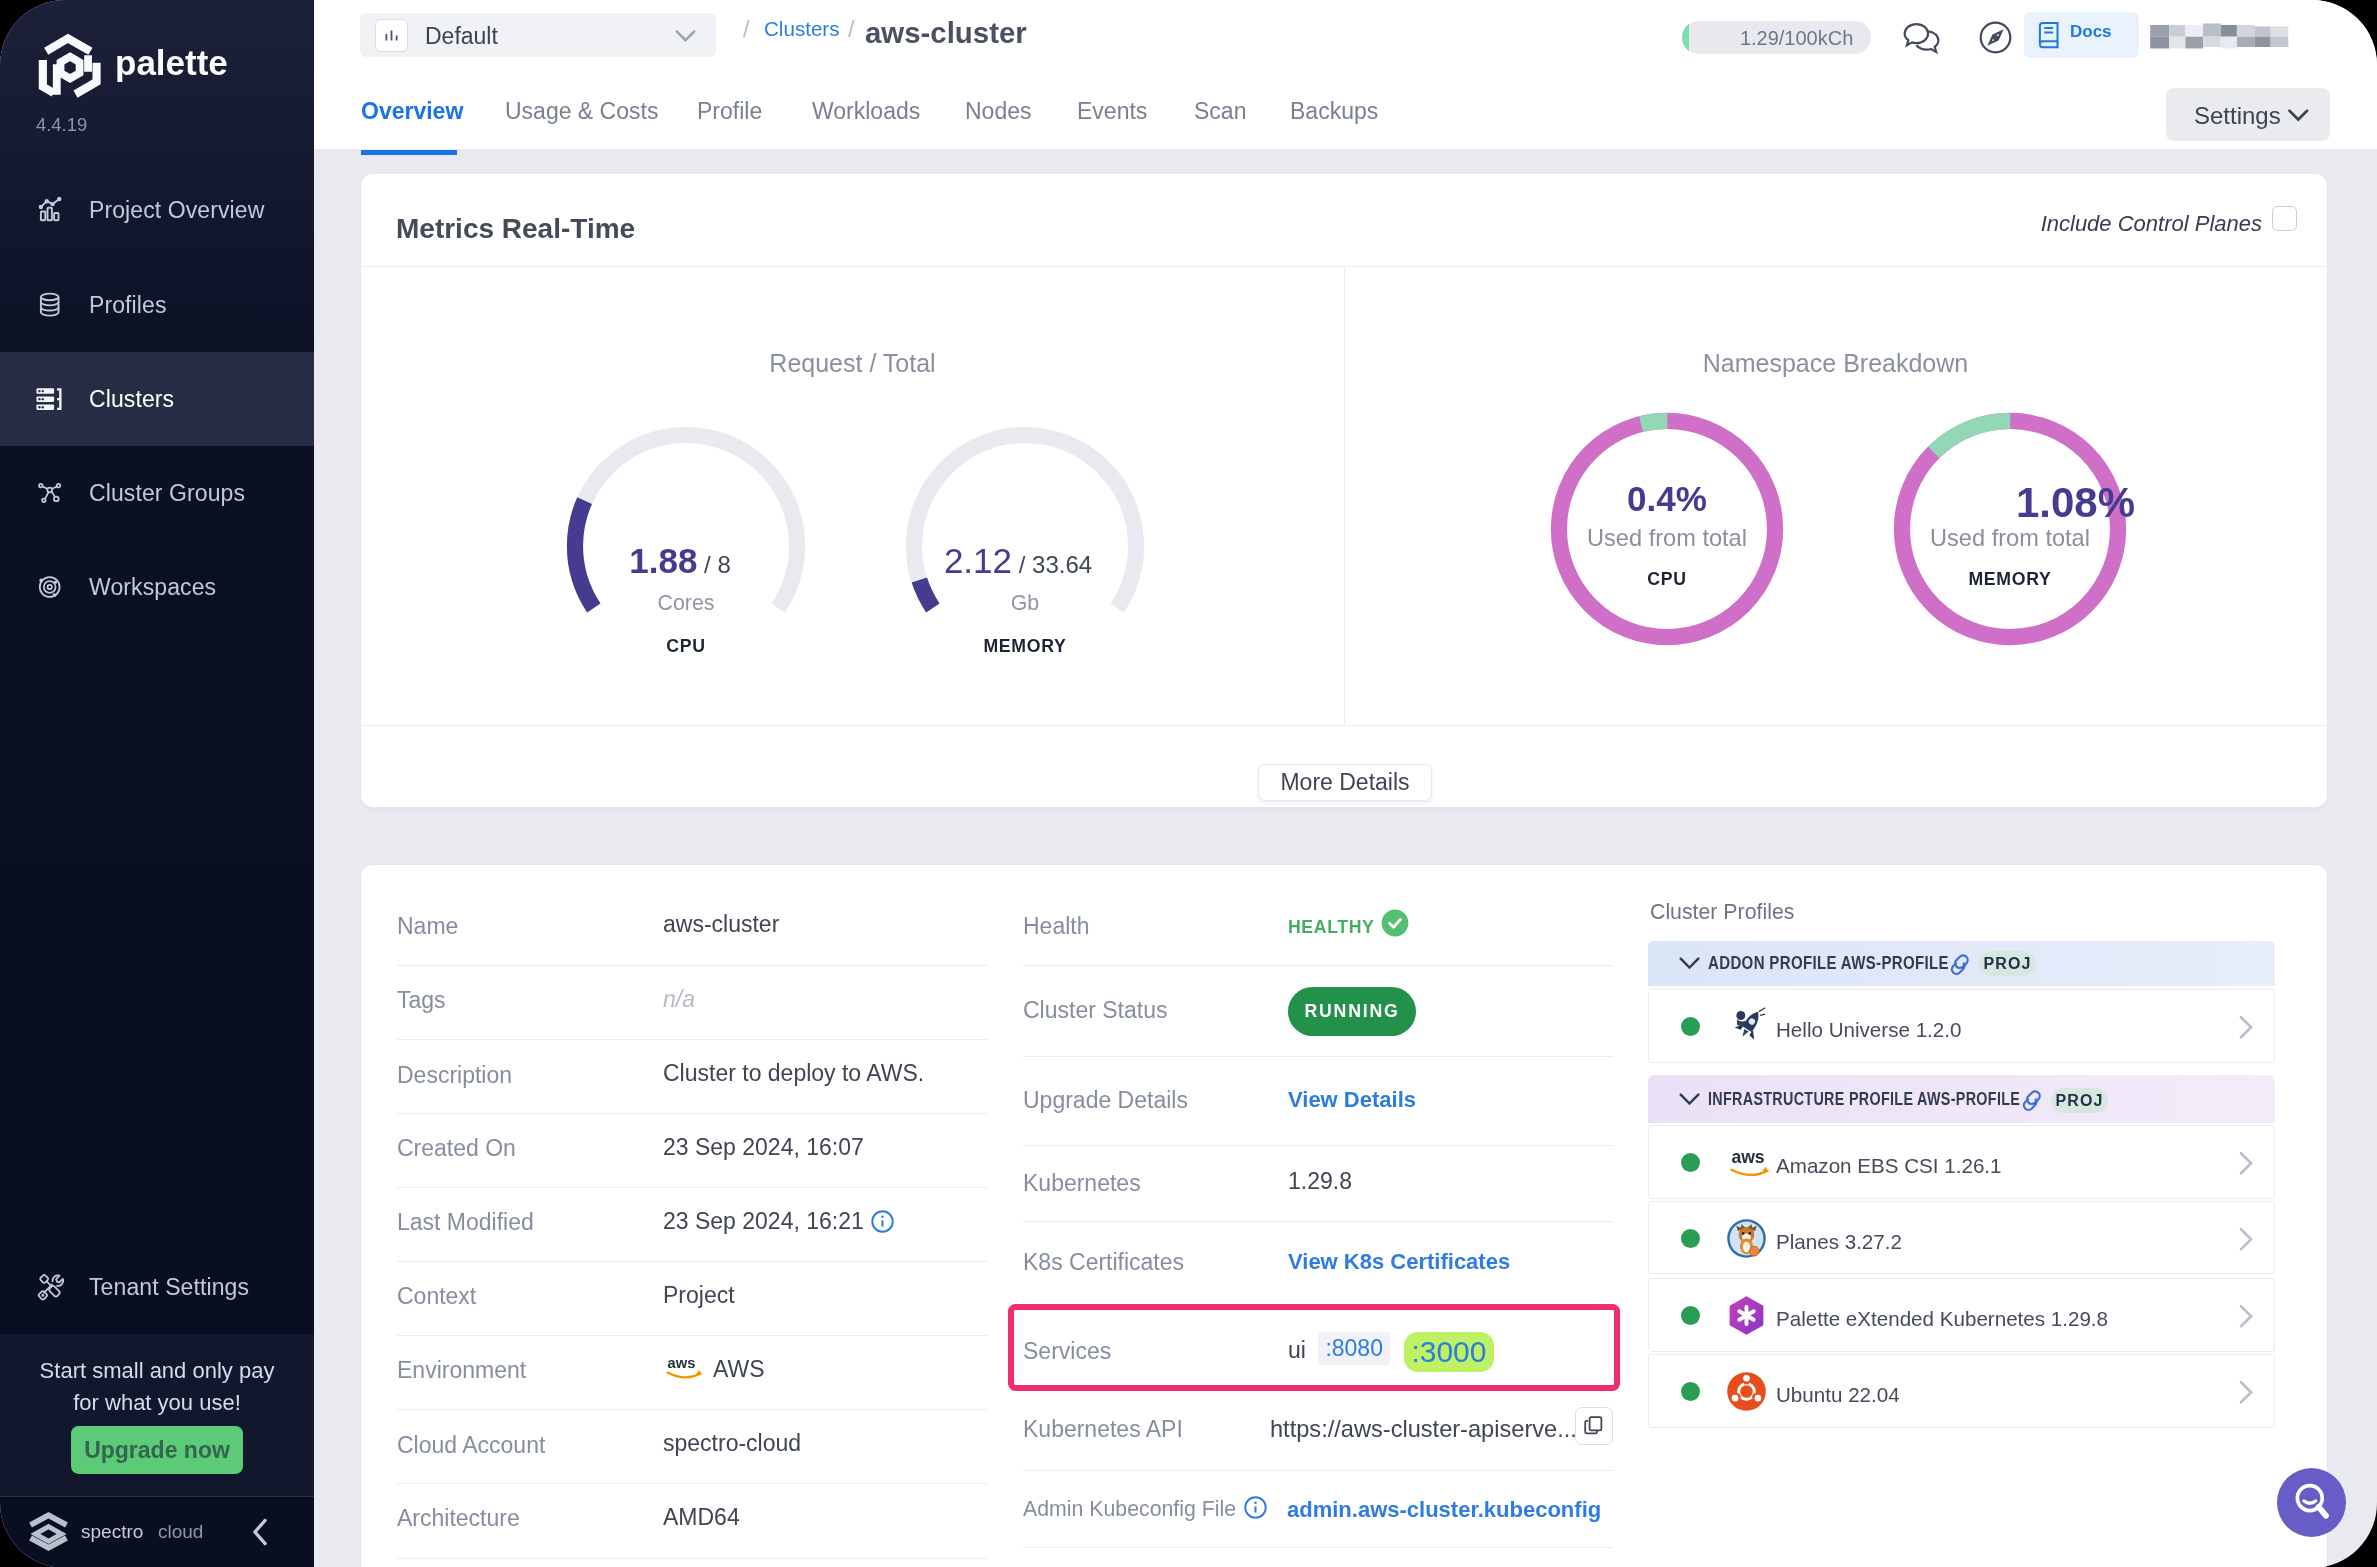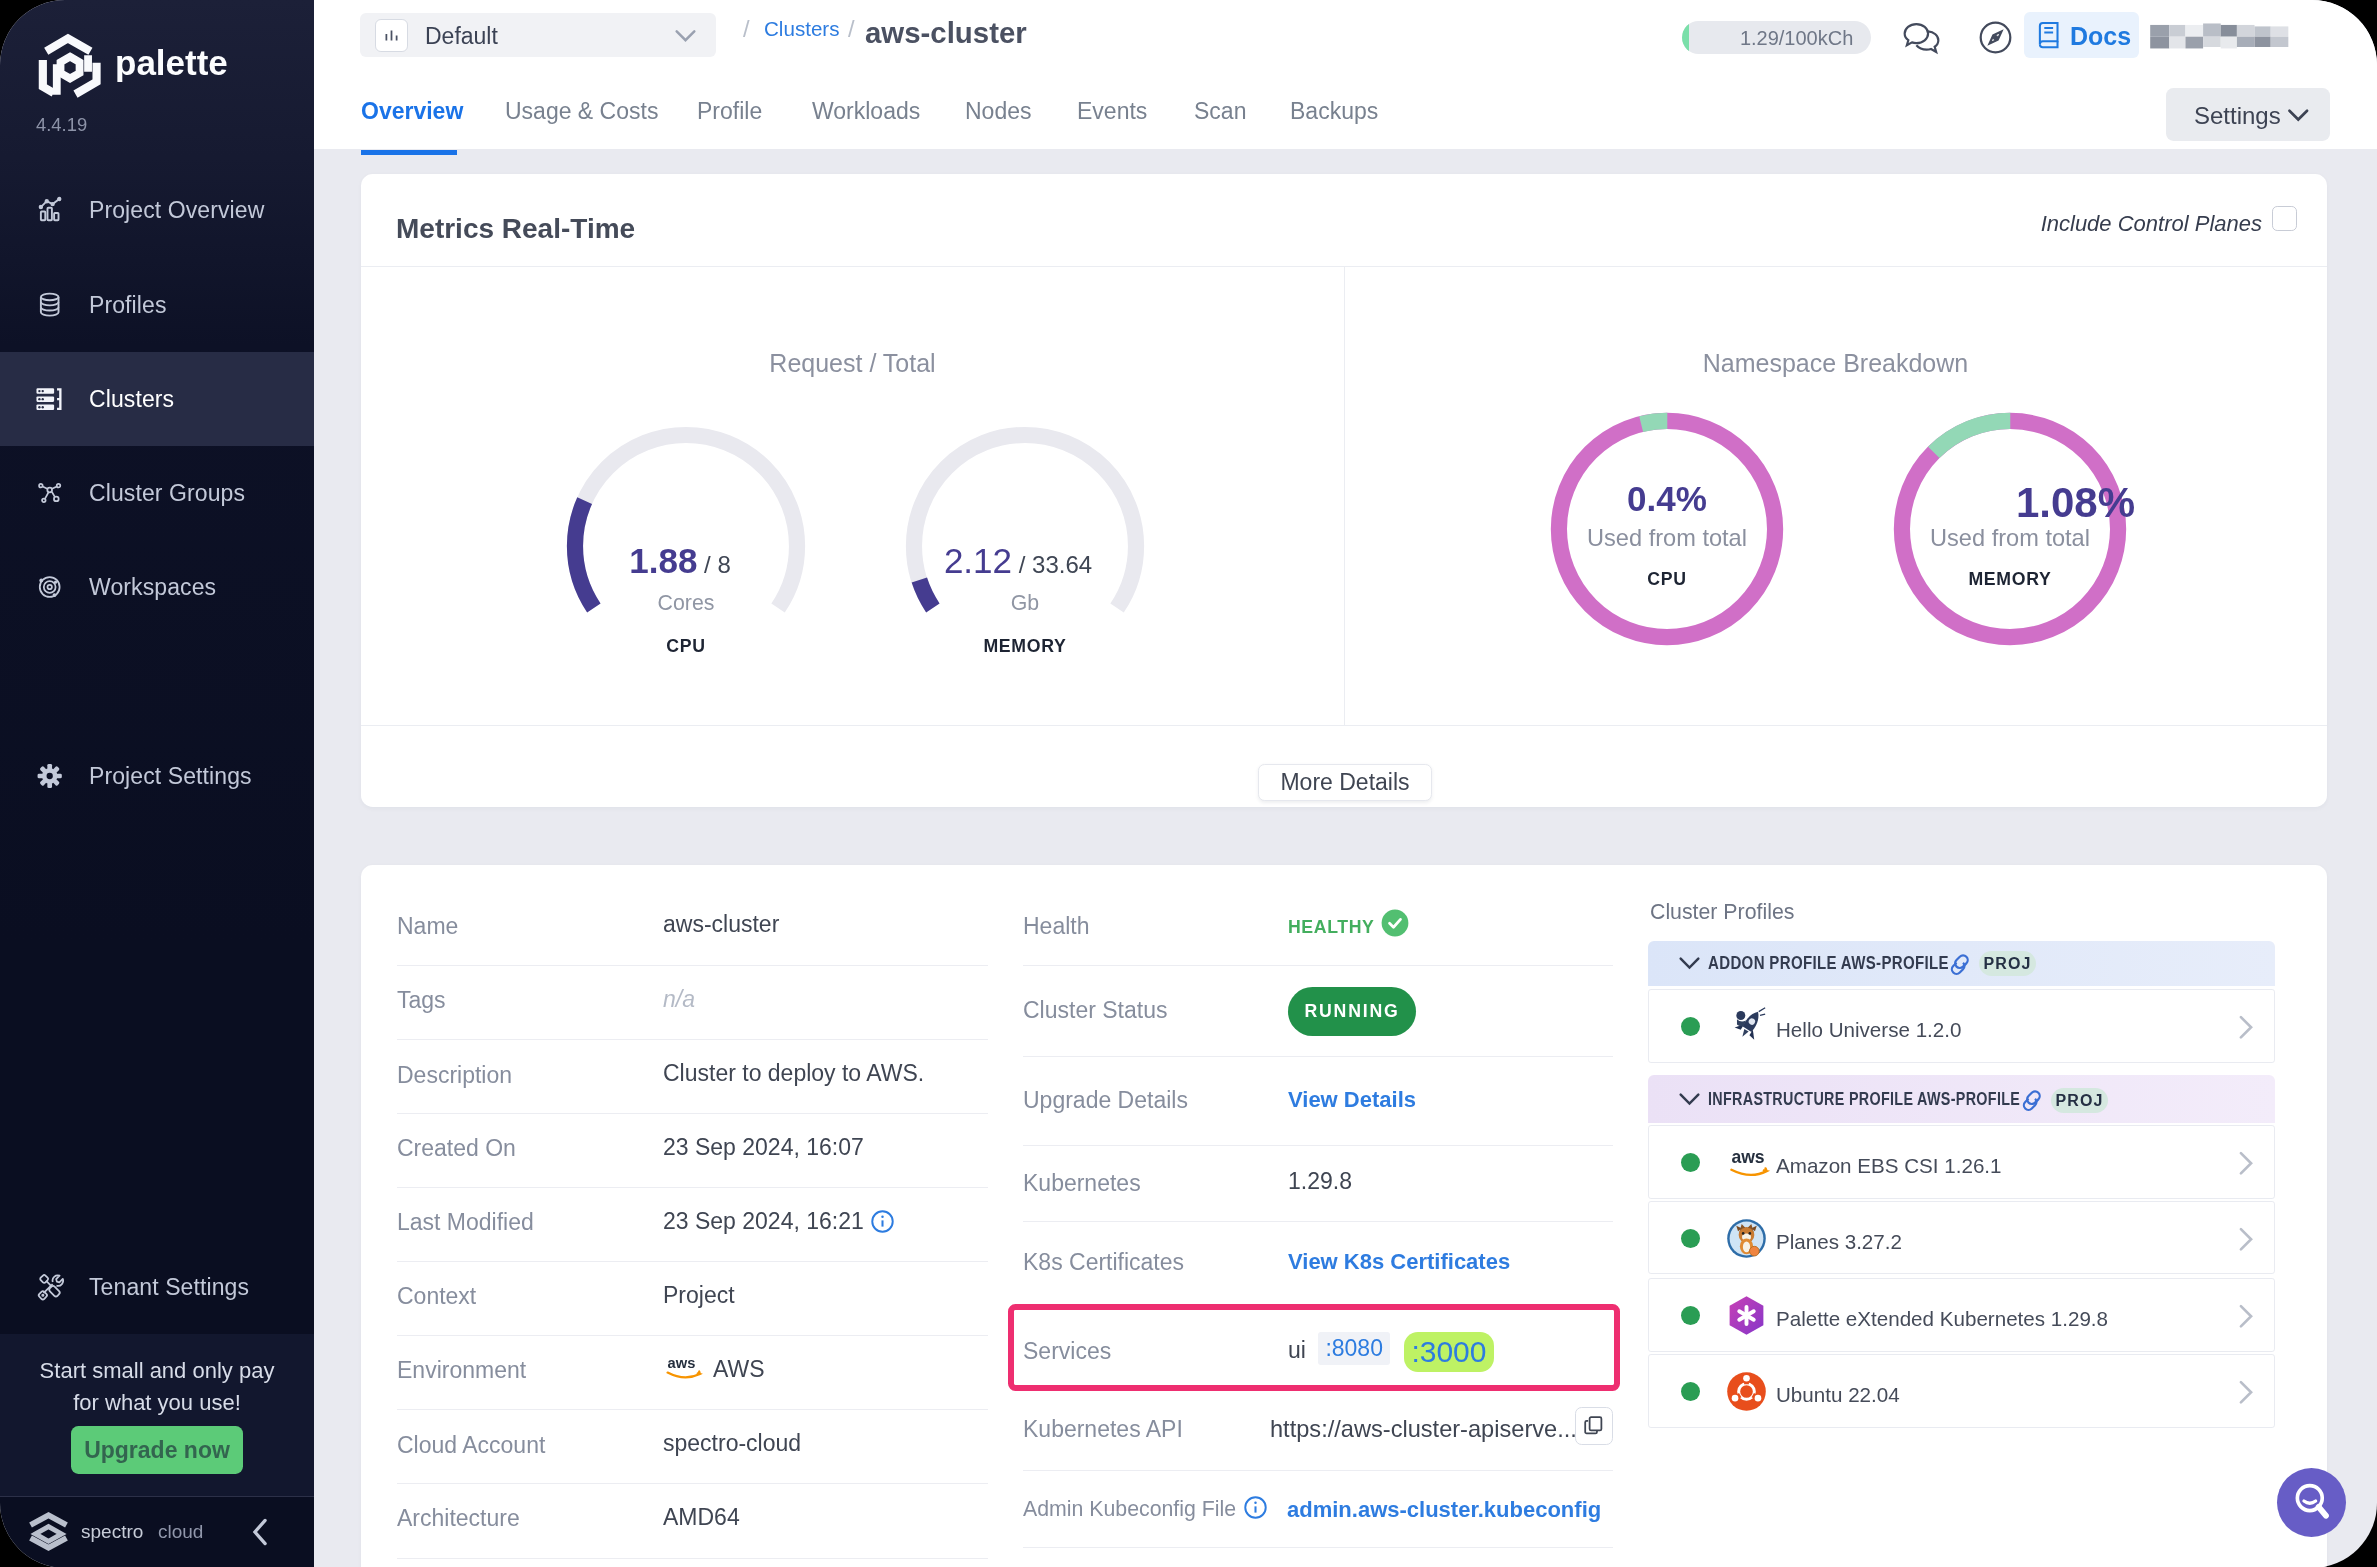--- a/index.html
+++ b/index.html
@@ -31,21 +31,21 @@
 .defbox .ibx { position:absolute; left:14.7px; top:5.9px; width:33px; height:33px; background:#fff; border:1.5px solid #d7dbe3; border-radius:5.9px; }
 .defbox .dtx { position:absolute; left:65px; top:9.6px; font-size:23px; color:#3b4254; }
 .crumb { position:absolute; top:12.5px; font-size:23.6px; }
 .tab { position:absolute; top:98px; font-size:23px; color:#78818f; font-weight:500; }
 .tab.on { color:#1a73e8; font-weight:600; }
 .tabline { position:absolute; left:47px; top:150px; width:96px; height:5.2px; background:#1a73e8; }
 .usagepill { position:absolute; left:1368px; top:20.6px; width:189px; height:33px; background:#e7e9ee; border-radius:17px; overflow:hidden;}
 .usagepill .seg { position:absolute; left:0; top:0; width:7.4px; height:33px; background:#7adfa9; }
 .usagepill .utx { position:absolute; right:17.7px; top:6.6px; font-size:20px; color:#6f7787; }
 .docsbtn { position:absolute; left:1710px; top:11.8px; width:115px; height:46px; background:#e9f2fd; border-radius:5.9px; }
-.docsbtn .dtx { position:absolute; left:46px; top:10.3px; font-size:25px; font-weight:600; color:#1f7ae0; }
+.docsbtn .dtx { position:absolute; left:46px; top:10.3px; font-size:17px; font-weight:600; color:#1f7ae0; }
 .settings { position:absolute; left:1852px; top:88px; width:164px; height:53px; background:#e9ebef; border-radius:7.4px; }
 .settings .stx { position:absolute; left:28px; top:14px; font-size:24px; color:#3d4353; }
 .pixname { position:absolute; left:1836px; top:22px; width:140px; height:29.4px; }
 
 
 .card { position:absolute; background:#fff; border-radius:11.8px; box-shadow:0 1.5px 4.4px rgba(30,40,70,0.04); }
 .card1 { left:361px; top:174px; width:1966px; height:633px; }
 .card2 { left:361px; top:865px; width:1966px; height:736px; }
 .c1title { position:absolute; left:35px; top:39px; font-size:28px; font-weight:600; color:#454b59; }
 .c1div { position:absolute; left:0; top:92px; width:1966px; height:0.7px; background:#ebedf2; }
@@ -141,37 +141,20 @@
     <div class="sb-item" style="top:540px">
       <svg class="ic" viewBox="0 0 40 40" fill="none" stroke="#c3c9d9" stroke-width="2.4">
         <circle cx="20" cy="20" r="13.5"></circle>
         <circle cx="20" cy="20" r="8"></circle>
         <circle cx="20" cy="20" r="3"></circle>
         <circle cx="8.5" cy="11" r="2.6" fill="#c3c9d9" stroke="none"></circle>
         <circle cx="28" cy="13.5" r="2.2" fill="#c3c9d9" stroke="none"></circle>
         <circle cx="26.5" cy="31" r="2.6" fill="#c3c9d9" stroke="none"></circle>
       </svg>
       <div class="tx">Workspaces</div>
-    </div>
-    <div class="sb-item" style="top:729px">
-      <svg class="ic" viewBox="0 0 40 40">
-        <g fill="#c3c9d9">
-          <circle cx="20" cy="20" r="10.5"></circle>
-          <rect x="16.8" y="3.5" width="6.4" height="8" rx="2"></rect>
-          <rect x="16.8" y="3.5" width="6.4" height="8" rx="2" transform="rotate(45 20 20)"></rect>
-          <rect x="16.8" y="3.5" width="6.4" height="8" rx="2" transform="rotate(90 20 20)"></rect>
-          <rect x="16.8" y="3.5" width="6.4" height="8" rx="2" transform="rotate(135 20 20)"></rect>
-          <rect x="16.8" y="3.5" width="6.4" height="8" rx="2" transform="rotate(180 20 20)"></rect>
-          <rect x="16.8" y="3.5" width="6.4" height="8" rx="2" transform="rotate(225 20 20)"></rect>
-          <rect x="16.8" y="3.5" width="6.4" height="8" rx="2" transform="rotate(270 20 20)"></rect>
-          <rect x="16.8" y="3.5" width="6.4" height="8" rx="2" transform="rotate(315 20 20)"></rect>
-        </g>
-        <circle cx="20" cy="20" r="4.3" fill="#0b0f24"></circle>
-      </svg>
-      <div class="tx">Project Settings</div>
     </div>
     <div class="sb-item" style="top:1240px">
       <svg class="ic" viewBox="0 0 40 40" fill="none" stroke="#c3c9d9" stroke-width="2.4" stroke-linejoin="round">
         <rect x="8" y="4.6" width="9" height="9" rx="2.4" transform="rotate(45 12.5 9.1)"></rect>
         <path d="M15.2 11.8 L22 18.6"></path>
         <rect x="19.3" y="21.2" width="14.5" height="9" rx="3" transform="rotate(45 26.5 25.7)"></rect>
         <path d="M24.2 13.2 a7 7 0 0 1 2.2 -7.4 a7 7 0 0 1 7 -1.2 l-4.6 4.6 l0.9 3.5 l3.5 0.9 l4.6 -4.6 a7 7 0 0 1 -1.2 7 a7 7 0 0 1 -7.4 2.2"></path>
         <path d="M24 16 L11.5 28.5"></path>
         <rect x="6" y="26.5" width="9.5" height="9.5" rx="2.8" transform="rotate(45 10.7 31.2)"></rect>
         <circle cx="10.7" cy="31.2" r="0.9" fill="#c3c9d9"></circle>

